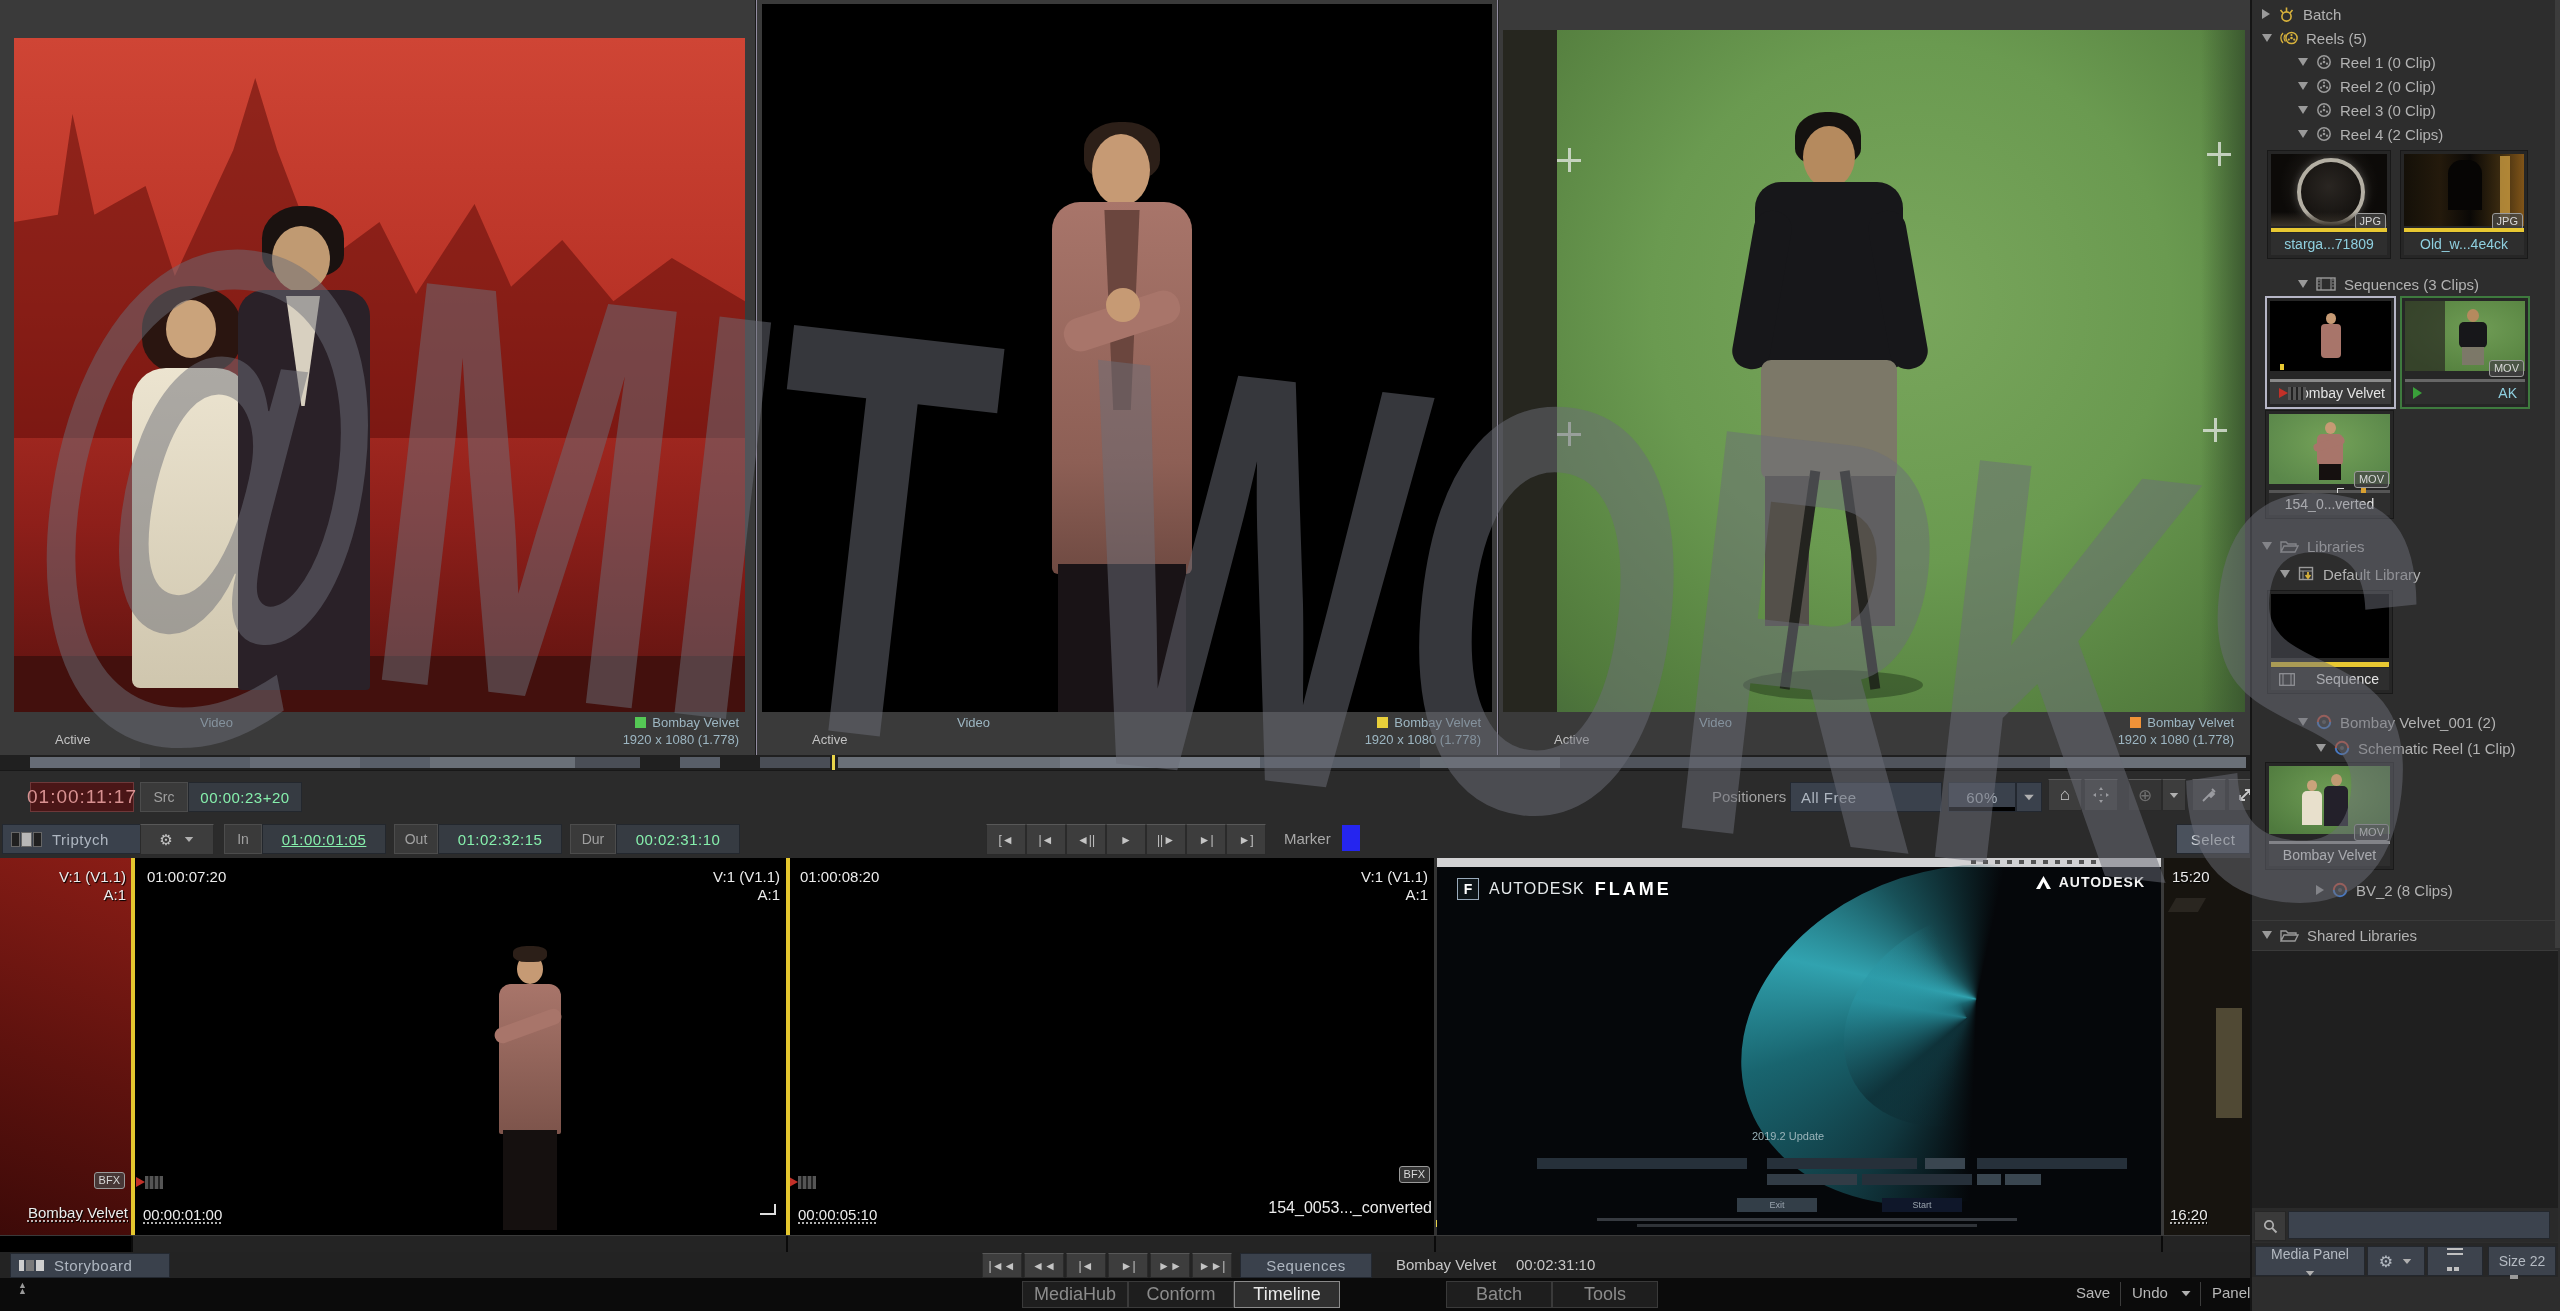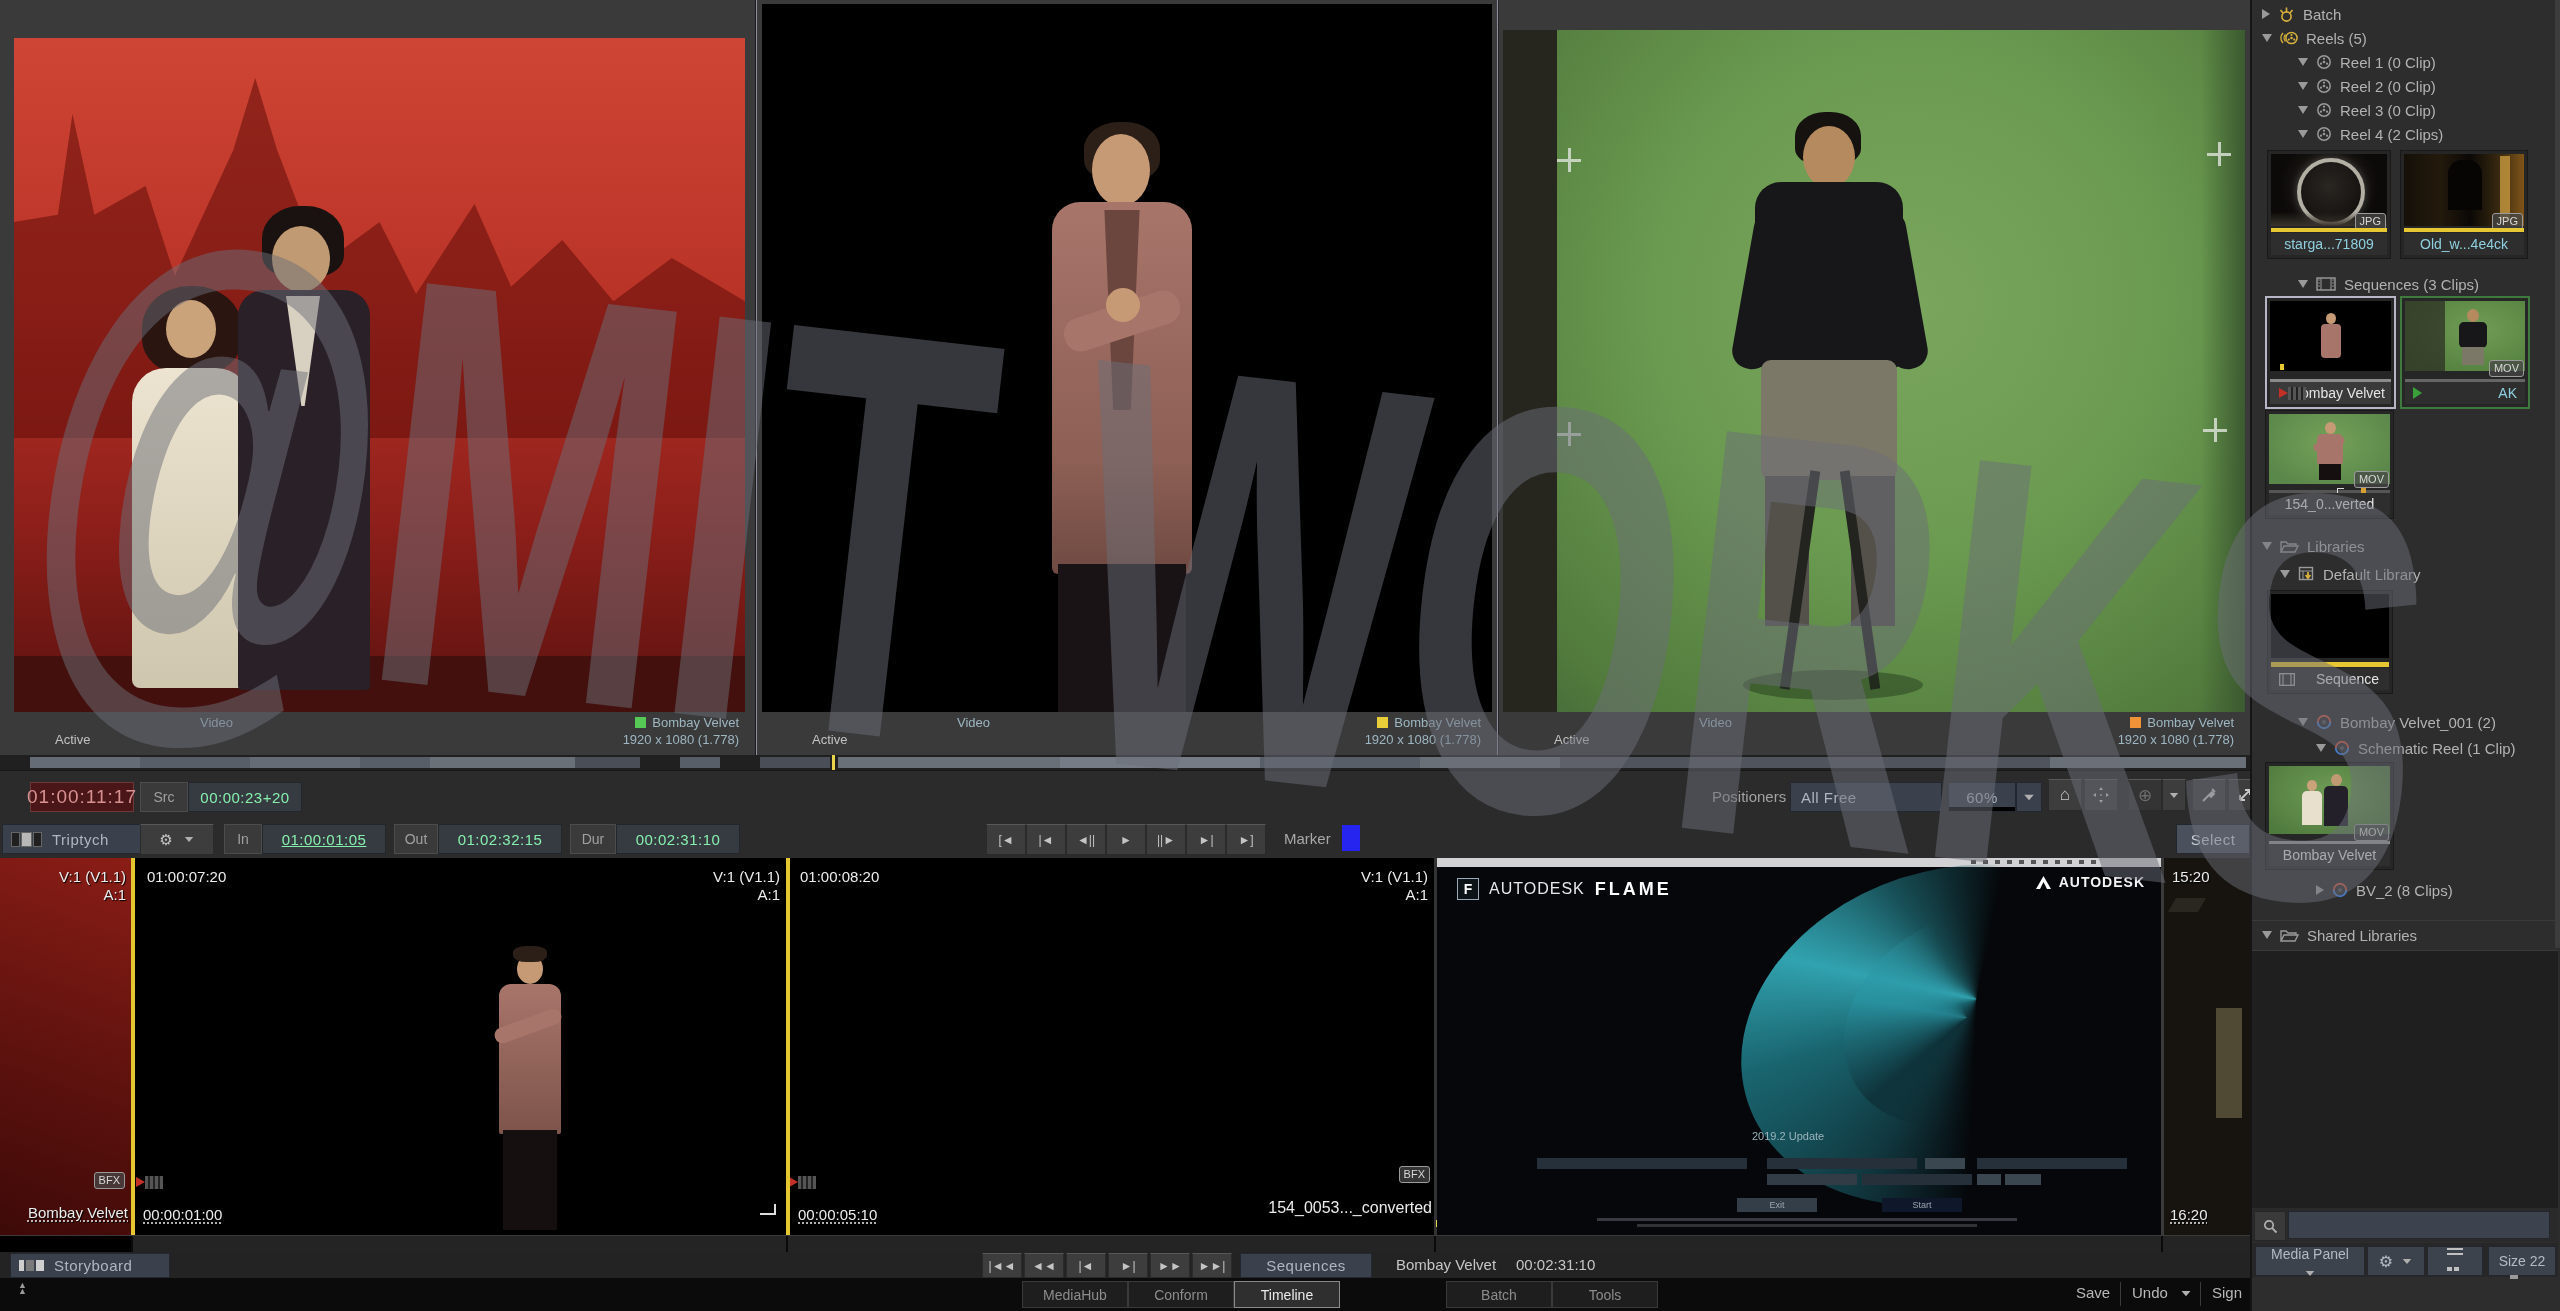--- a/index.html
+++ b/index.html
@@ -55,21 +55,21 @@
   .film-ic::before{content:"";position:absolute;left:-9px;top:1px;border-left:9px solid #c23028;
                    border-top:5.5px solid transparent;border-bottom:5.5px solid transparent;}
   .endmark{position:absolute;width:14px;height:9px;border-right:2px solid #ddd;border-bottom:2px solid #ddd;}
   .u-dot{text-decoration:underline dotted;text-underline-offset:3px;}
   .ministrip{position:absolute;left:0;top:1235px;width:2250px;height:17px;background:#242424;border-top:1px solid #3a3a3a;}
   .msdiv{position:absolute;top:0;width:2px;height:17px;background:#0a0a0a;}
   
   .trow3{position:absolute;left:0;top:1252px;width:2250px;height:26px;background:#232323;}
   .bbar{position:absolute;left:0;top:1278px;width:2560px;height:33px;background:#0b0b0b;}
   .tab{position:absolute;top:3px;width:104px;height:25px;background:#1e1e1e;border:1px solid #3a3a3a;color:#8c8c8c;
-       font-size:14px;display:flex;align-items:center;justify-content:center;}
+       font-size:18px;display:flex;align-items:center;justify-content:center;}
   .tab.active{background:#2f2f2f;border-color:#8a8a8a;color:#eaeaea;}
   .txtbtn{position:absolute;top:6px;color:#b8b8b8;font-size:15px;}
   .vsep{position:absolute;top:4px;width:1px;height:24px;background:#3c3c3c;}
   
   .mpanel{position:absolute;left:2250px;top:0;width:310px;height:1311px;background:#2d2d2d;border-left:2px solid #151515;}
   .mp-empty{position:absolute;left:0;top:950px;width:306px;height:258px;background:#1f1f1f;border-top:1px solid #3a3a3a;}
   .trow{position:absolute;left:0;width:300px;height:24px;display:flex;align-items:center;font-size:15px;color:#b2b2b2;gap:8px;}
   .tri{width:0;height:0;border-top:5px solid transparent;border-bottom:5px solid transparent;border-left:8px solid #9a9a9a;flex:none;}
   .tri.open{border-left:5px solid transparent;border-right:5px solid transparent;border-top:8px solid #9a9a9a;border-bottom:none;}
   .thumb{position:absolute;background:#262626;border:1px solid #191919;}
@@ -396,21 +396,21 @@
     <div class="tab" style="left:1128px;">Conform</div>
     <div class="tab active" style="left:1234px;">Timeline</div>
     <div class="tab" style="left:1404px;margin-top:36px;">Effects</div>
     <div class="tab" style="left:1446px;">Batch</div>
     <div class="tab" style="left:1552px;">Tools</div>
     <span class="txtbtn" style="left:2076px;">Save</span>
     <div class="vsep" style="left:2120px;"></div>
     <span class="txtbtn" style="left:2132px;">Undo</span>
     <span class="caret abs" style="left:2180px;top:12px;transform:scale(.75);"></span>
     <div class="vsep" style="left:2200px;"></div>
-    <span class="txtbtn" style="left:2212px;">Sign</span>
+    <span class="txtbtn" style="left:2212px;">Panel</span>
     <span class="caret abs" style="left:2258px;top:12px;transform:scale(.75);"></span>
     <div class="vsep" style="left:2276px;"></div>
     <div class="abs" style="left:2286px;top:3px;width:146px;height:25px;background:#4b4b4b;border:1px solid #787878;display:flex;align-items:center;gap:9px;padding-left:8px;box-sizing:border-box;">
       <svg width="15" height="15" viewBox="0 0 15 15">
           <circle cx="7.5" cy="4.6" r="3.1" fill="#e8e8e8"></circle>
           <path d="M1.5 14 a6 5 0 0 1 12 0 Z" fill="#e8e8e8"></path>
         </svg>
       <span style="color:#ececec;font-size:14px;font-weight:bold;">Sign In</span>
       <span class="caret" style="margin-left:auto;margin-right:8px;transform:scale(.8);"></span>
     </div>

